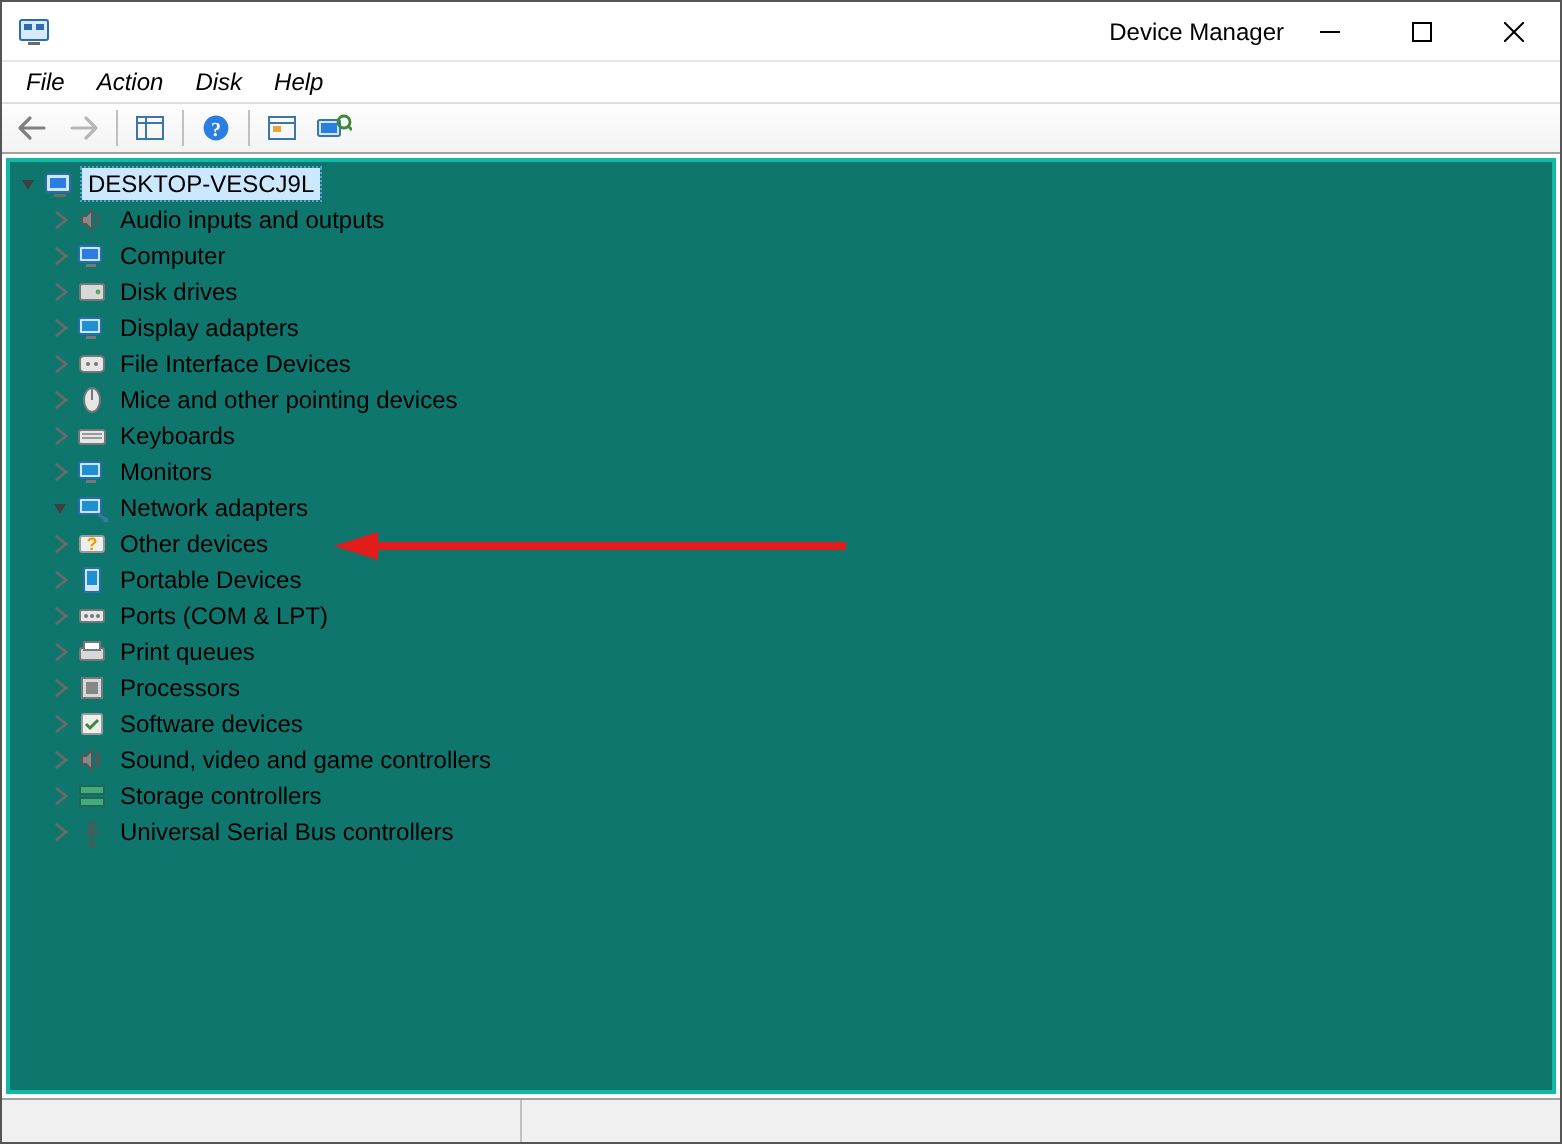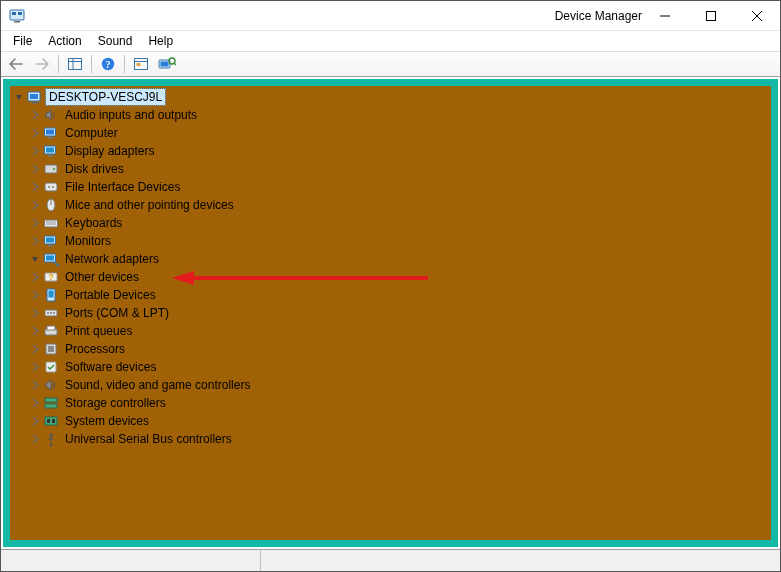--- a/index.html
+++ b/index.html
@@ -50,20 +50,21 @@
     cursor: pointer;
   }
   .win-btn svg { stroke: #000; stroke-width: 1; fill: none; }
   
   .menubar {
     height: 20px;
     display: flex;
     align-items: center;
     padding: 0 4px;
     font-size: 12px;
+    font-style: italic;
   }
   .menubar .menu-item {
     padding: 2px 8px;
     cursor: pointer;
   }
   
   .toolbar {
     height: 26px;
     display: flex;
     align-items: center;
@@ -79,24 +80,24 @@
     display: flex; align-items:center; justify-content:center;
     margin: 0 1px;
     cursor: pointer;
   }
   .tool-sep {
     width: 1px; height: 18px; background: #c0c0c0; margin: 0 3px;
   }
   
   .tree-wrap {
     flex: 1;
-    border: 7px solid #14b8a6;
+    border: 2px solid #14b8a6;
     margin: 2px;
     overflow: auto;
-    background: #a16207;
+    background: #0f766e;
     position: relative;
   }
   .tree {
     padding: 2px 0;
     font-size: 12px;
   }
   .node {
     display: flex;
     align-items: center;
     height: 18px;
@@ -176,21 +177,21 @@
             <line x1="0" y1="0" x2="10" y2="10"></line>
             <line x1="10" y1="0" x2="0" y2="10"></line>
           </svg>
       </div>
     </div>
   </div>
 
   <div class="menubar">
     <div class="menu-item">File</div>
     <div class="menu-item">Action</div>
-    <div class="menu-item">Sound</div>
+    <div class="menu-item">Disk</div>
     <div class="menu-item">Help</div>
   </div>
 
   <div class="toolbar">
     <div class="tool-btn">
       <svg width="16" height="14" viewBox="0 0 16 14">
           <path d="M7 2 L2 7 L7 12 M2 7 H14" stroke="#808080" stroke-width="1.6" fill="none" stroke-linecap="round" stroke-linejoin="round"></path>
         </svg>
     </div>
     <div class="tool-btn">
@@ -278,40 +279,40 @@
     <span class="label">Computer</span>
   </div>
         <div class="node indent-1">
     <span class="toggle">
             <svg width="10" height="10" viewBox="0 0 10 10">
               <path d="M3 1 L8 5 L3 9" fill="none" stroke="#6a6a6a" stroke-width="1.4"></path>
             </svg>
           </span>
     <span class="dev-icon">
             <svg width="16" height="16" viewBox="0 0 16 16">
+              <rect x="2" y="4" width="12" height="8" rx="1" fill="#d8d8d8" stroke="#777"></rect>
+              <circle cx="11" cy="8" r="1.2" fill="#5a5"></circle>
+            </svg>
+          </span>
+    <span class="label">Disk drives</span>
+  </div>
+        <div class="node indent-1">
+    <span class="toggle">
+            <svg width="10" height="10" viewBox="0 0 10 10">
+              <path d="M3 1 L8 5 L3 9" fill="none" stroke="#6a6a6a" stroke-width="1.4"></path>
+            </svg>
+          </span>
+    <span class="dev-icon">
+            <svg width="16" height="16" viewBox="0 0 16 16">
               <rect x="1.5" y="3" width="11" height="8" rx="1" fill="#cfe6f5" stroke="#2a6cb0"></rect>
               <rect x="3" y="4.5" width="8" height="5" fill="#1e90d2"></rect>
               <rect x="5" y="12" width="5" height="1.5" fill="#777"></rect>
             </svg>
           </span>
     <span class="label">Display adapters</span>
-  </div>
-        <div class="node indent-1">
-    <span class="toggle">
-            <svg width="10" height="10" viewBox="0 0 10 10">
-              <path d="M3 1 L8 5 L3 9" fill="none" stroke="#6a6a6a" stroke-width="1.4"></path>
-            </svg>
-          </span>
-    <span class="dev-icon">
-            <svg width="16" height="16" viewBox="0 0 16 16">
-              <rect x="2" y="4" width="12" height="8" rx="1" fill="#d8d8d8" stroke="#777"></rect>
-              <circle cx="11" cy="8" r="1.2" fill="#5a5"></circle>
-            </svg>
-          </span>
-    <span class="label">Disk drives</span>
   </div>
         <div class="node indent-1">
     <span class="toggle">
             <svg width="10" height="10" viewBox="0 0 10 10">
               <path d="M3 1 L8 5 L3 9" fill="none" stroke="#6a6a6a" stroke-width="1.4"></path>
             </svg>
           </span>
     <span class="dev-icon">
             <svg width="16" height="16" viewBox="0 0 16 16">
               <rect x="2" y="4" width="12" height="8" rx="2" fill="#e6e6e6" stroke="#777"></rect>
@@ -496,35 +497,20 @@
     <span class="label">Storage controllers</span>
   </div>
         <div class="node indent-1">
     <span class="toggle">
             <svg width="10" height="10" viewBox="0 0 10 10">
               <path d="M3 1 L8 5 L3 9" fill="none" stroke="#6a6a6a" stroke-width="1.4"></path>
             </svg>
           </span>
     <span class="dev-icon">
             <svg width="16" height="16" viewBox="0 0 16 16">
-              <rect x="2" y="4" width="12" height="8" fill="#4a7" stroke="#265"></rect>
-              <rect x="4" y="6" width="3" height="4" fill="#333"></rect>
-              <rect x="9" y="6" width="3" height="4" fill="#333"></rect>
-            </svg>
-          </span>
-    <span class="label">System devices</span>
-  </div>
-        <div class="node indent-1">
-    <span class="toggle">
-            <svg width="10" height="10" viewBox="0 0 10 10">
-              <path d="M3 1 L8 5 L3 9" fill="none" stroke="#6a6a6a" stroke-width="1.4"></path>
-            </svg>
-          </span>
-    <span class="dev-icon">
-            <svg width="16" height="16" viewBox="0 0 16 16">
               <path d="M8 14V3M8 3l-2 2M8 3l2 2M5 8h6" stroke="#555" stroke-width="1.2" fill="none"></path>
               <circle cx="8" cy="14" r="1.5" fill="#555"></circle>
             </svg>
           </span>
     <span class="label">Universal Serial Bus controllers</span>
   </div>
       </div>
 
     <svg class="arrow-annot" style="left:160px; top:184px;" width="260" height="16" viewBox="0 0 260 16">
       <line x1="20" y1="8" x2="258" y2="8" stroke="#e21b1b" stroke-width="4"></line>

